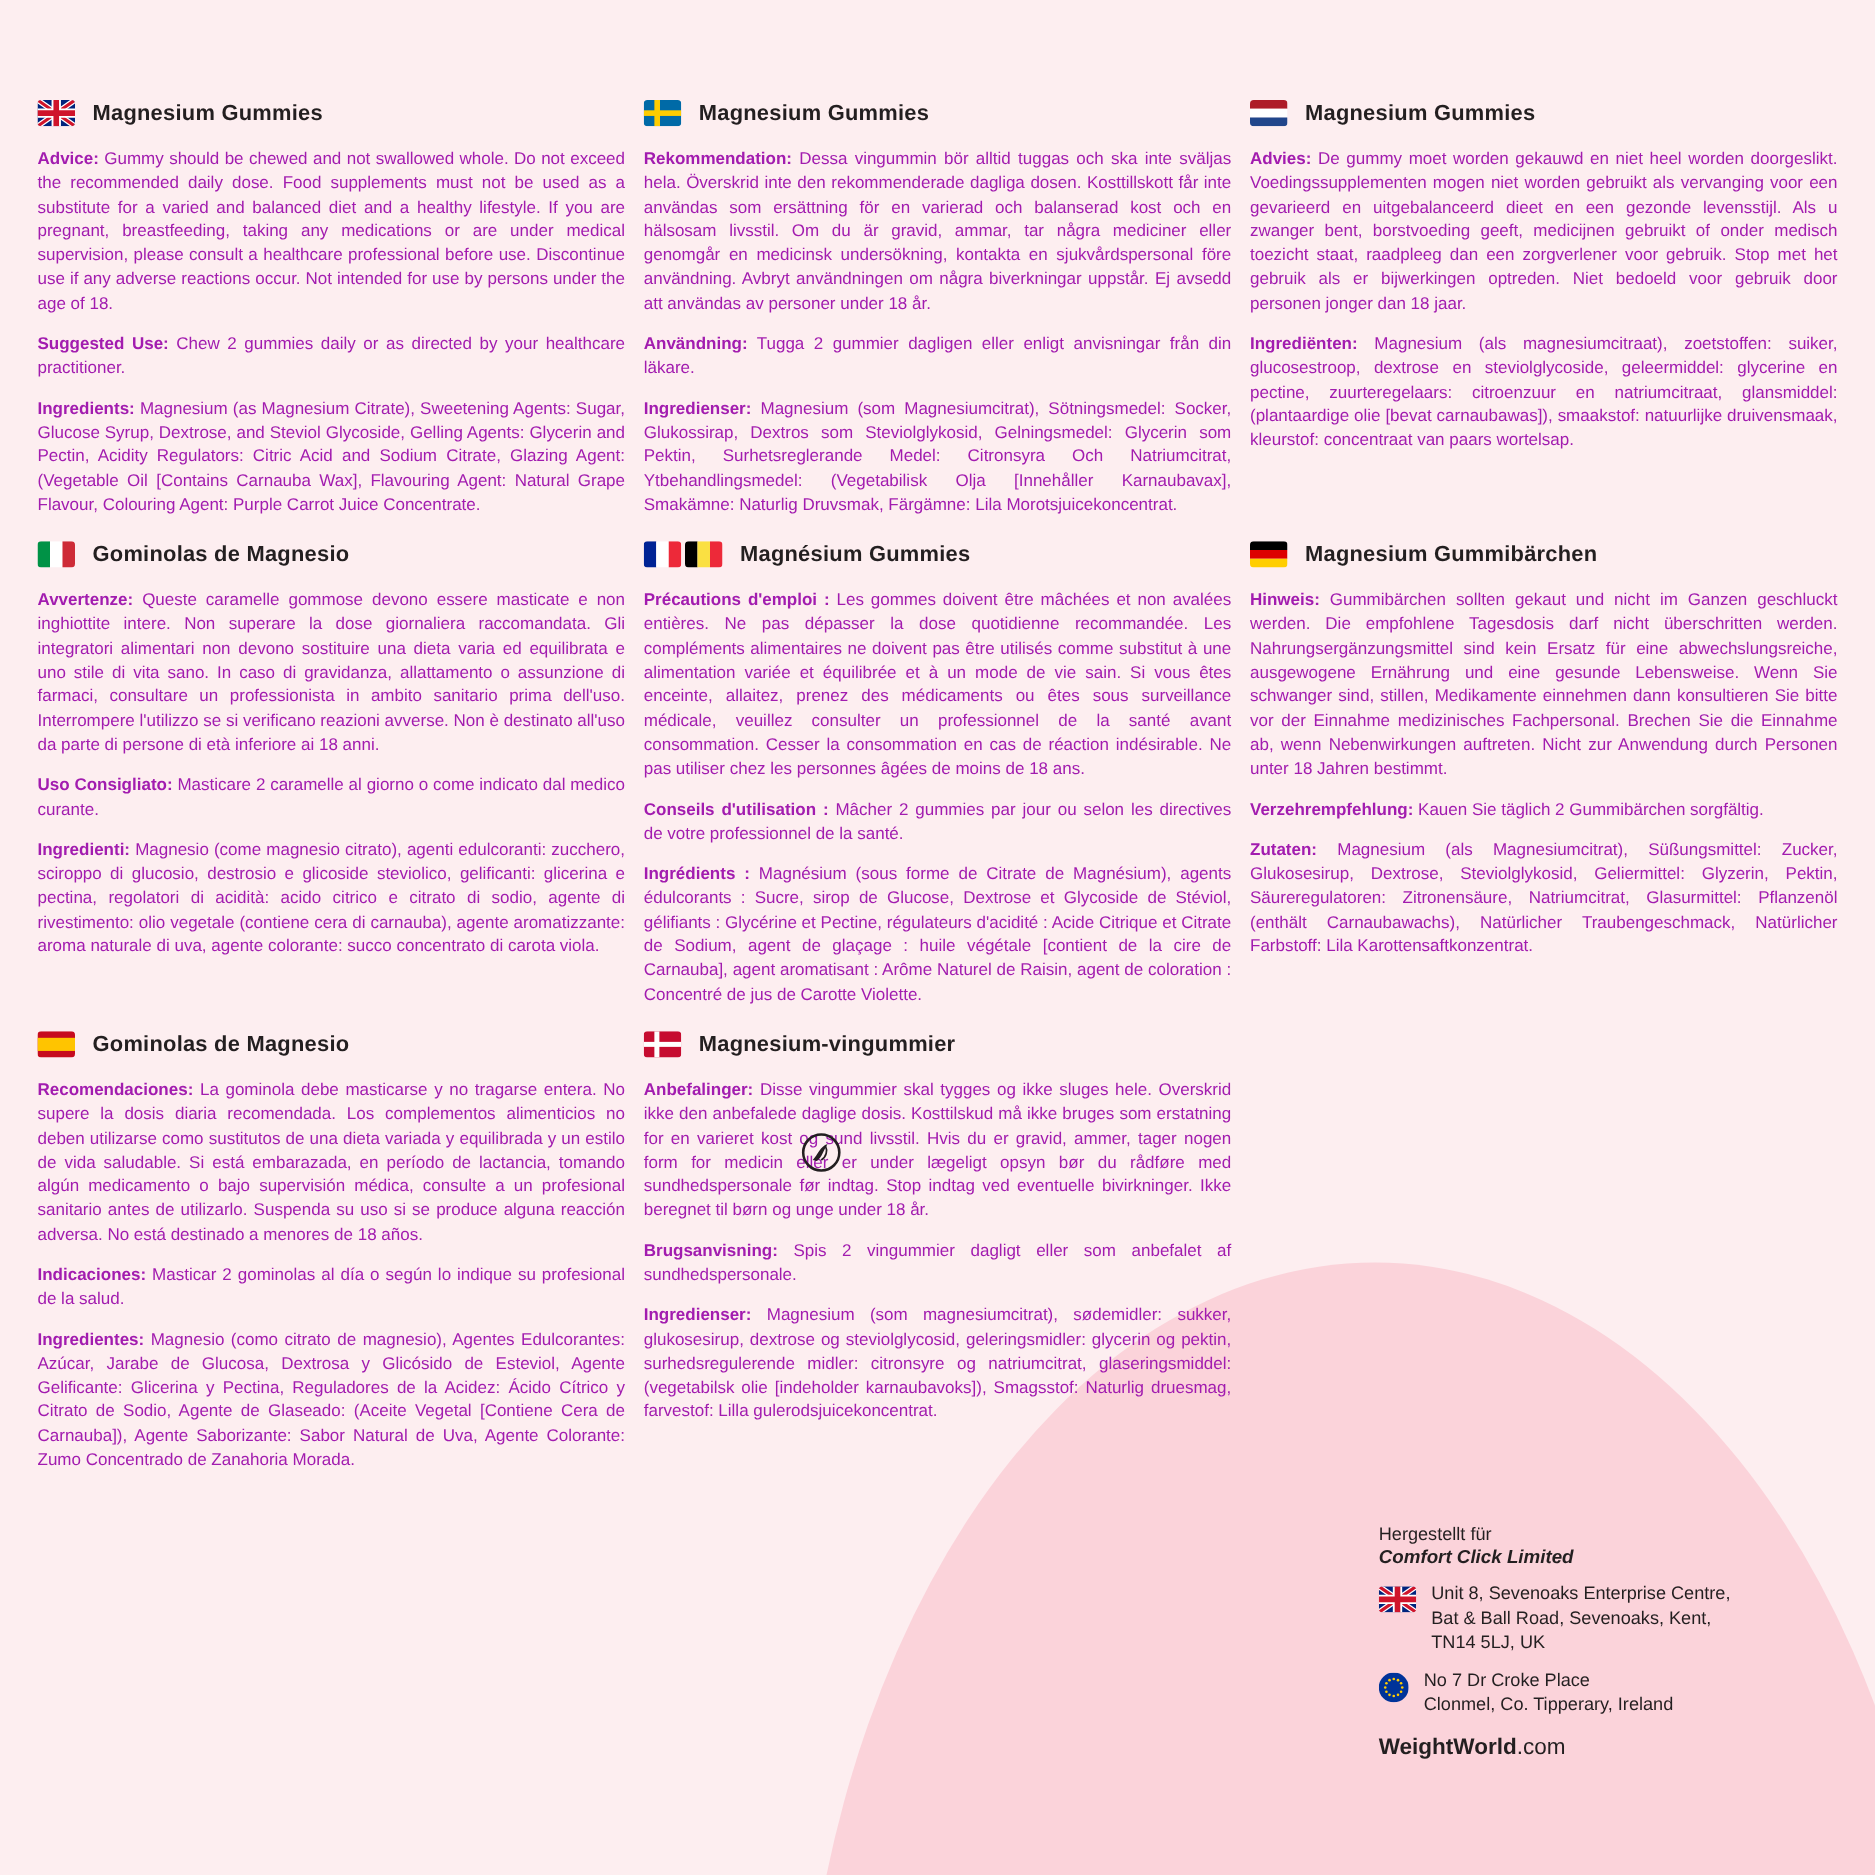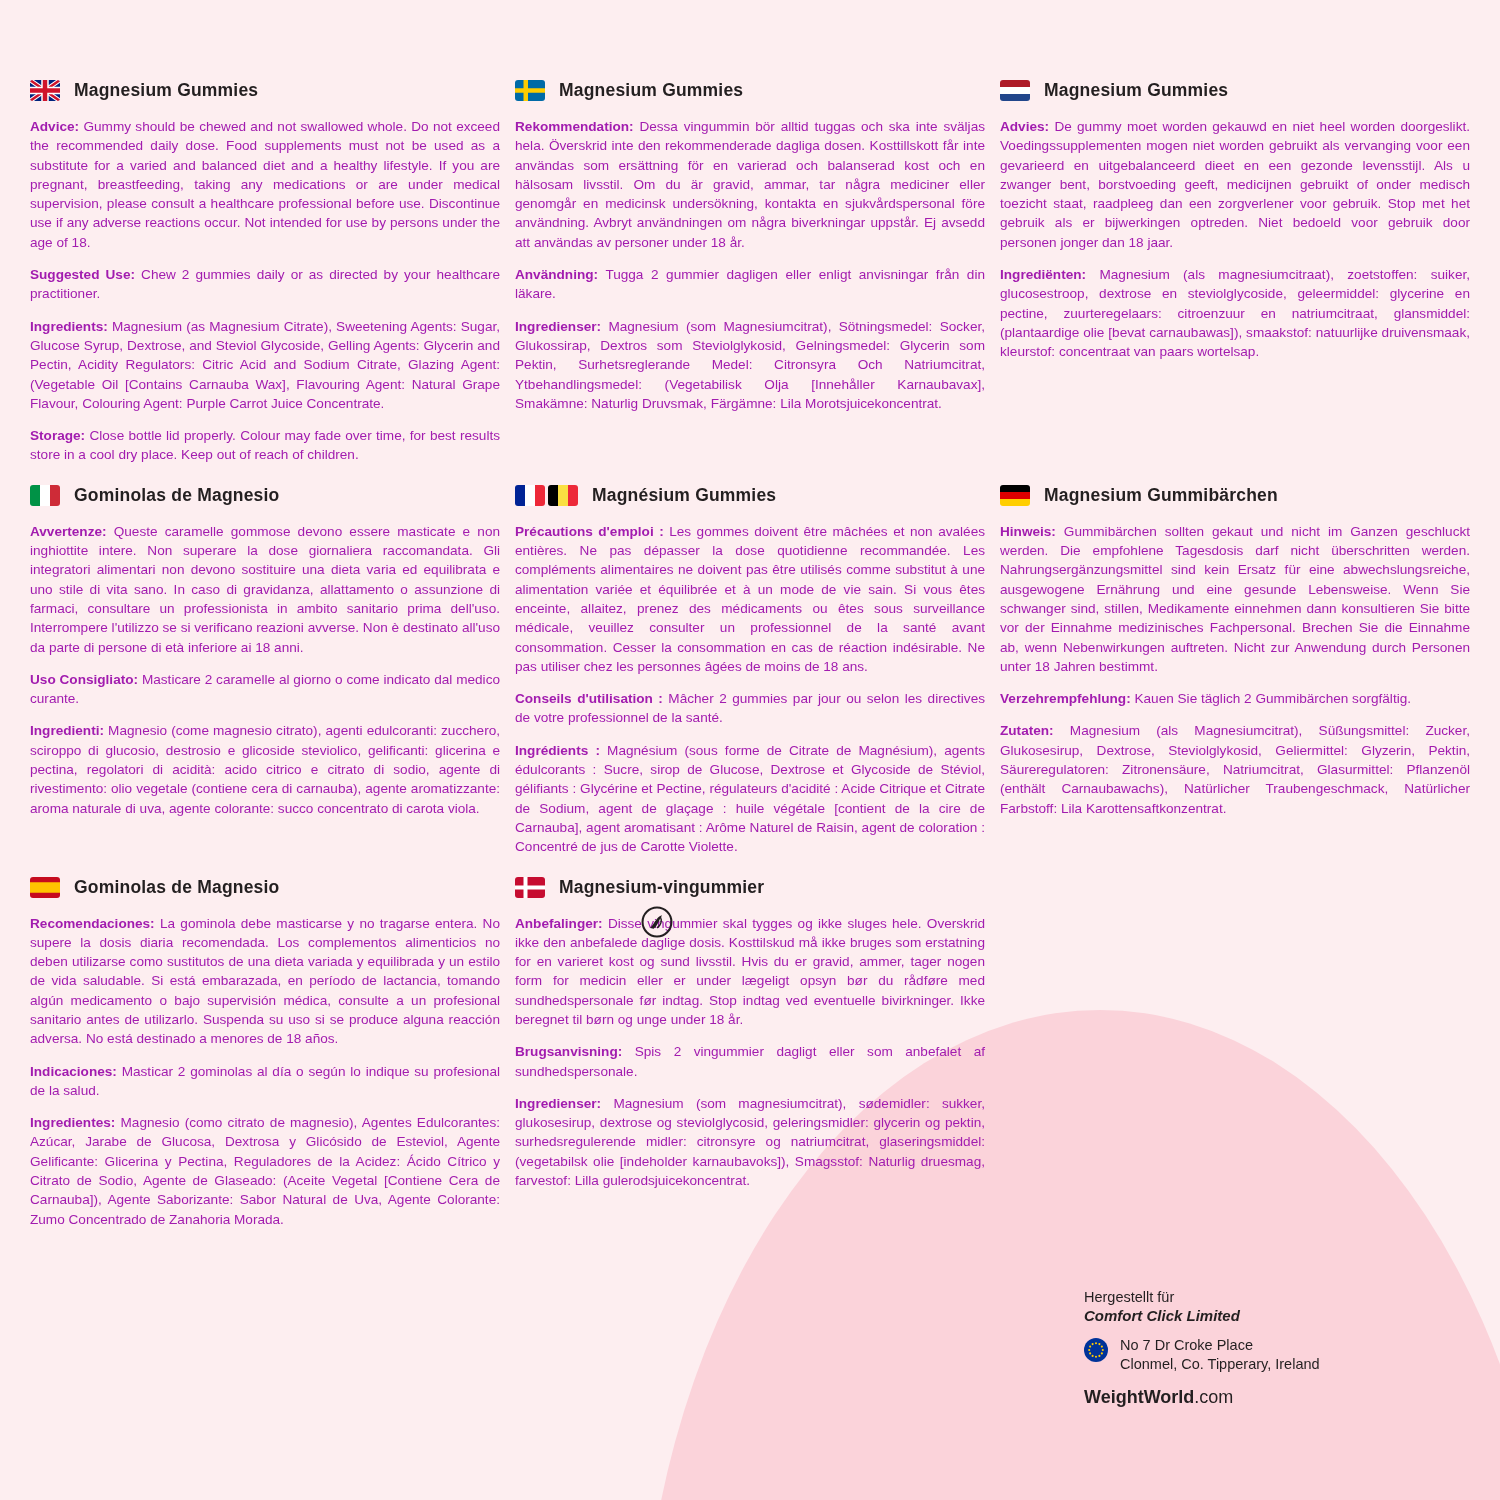--- a/index.html
+++ b/index.html
@@ -49,21 +49,21 @@
   .para {
     font-size: 13.6px; line-height: 1.42; margin: 0 0 13px 0;
     text-align: justify; color: #a21caf;
   }
   .para:last-child { margin-bottom: 0; }
   .lbl { font-weight: bold; }
 
   
   #footer {
     position: absolute;
-    right: 56px; bottom: 92px;
+    right: 37px; bottom: 92px;
     width: 360px;
     z-index: 2;
     color: #231f20;
   }
   #footer .made { font-size: 14.5px; line-height: 1.3; }
   #footer .company { font-weight: bold; font-size: 15px; font-style: italic; }
   .addr-row { display: flex; align-items: flex-start; gap: 12px; margin-top: 12px; }
   .addr-row .lines { font-size: 14.5px; line-height: 1.32; }
   .brand { margin-top: 13px; font-size: 18px; }
   .brand b { font-weight: bold; }
@@ -93,21 +93,20 @@
       <path d="M0,0 L60,42 M60,0 L0,42" stroke="#cf142b" stroke-width="5"></path>
       <path d="M30,0 V42 M0,21 H60" stroke="#fff" stroke-width="15"></path>
       <path d="M30,0 V42 M0,21 H60" stroke="#cf142b" stroke-width="9"></path>
             </svg>
           </div>
           <div class="panel-title">Magnesium Gummies</div>
         </div>
         <p class="para"><span class="lbl">Advice:</span><span> Gummy should be chewed and not swallowed whole. Do not exceed the recommended daily dose. Food supplements must not be used as a substitute for a varied and balanced diet and a healthy lifestyle. If you are pregnant, breastfeeding, taking any medications or are under medical supervision, please consult a healthcare professional before use. Discontinue use if any adverse reactions occur. Not intended for use by persons under the age of 18.</span></p>
         <p class="para"><span class="lbl">Suggested Use:</span><span> Chew 2 gummies daily or as directed by your healthcare practitioner.</span></p>
         <p class="para"><span class="lbl">Ingredients:</span><span> Magnesium (as Magnesium Citrate), Sweetening Agents: Sugar, Glucose Syrup, Dextrose, and Steviol Glycoside, Gelling Agents: Glycerin and Pectin, Acidity Regulators: Citric Acid and Sodium Citrate, Glazing Agent: (Vegetable Oil [Contains Carnauba Wax], Flavouring Agent: Natural Grape Flavour, Colouring Agent: Purple Carrot Juice Concentrate.</span></p>
-        <p class="para"><span class="lbl">Storage:</span><span> Close bottle lid properly. Colour may fade over time, for best results store in a cool dry place. Keep out of reach of children.</span></p>
       </div>
       <div class="panel">
         <div class="panel-head">
           <div class="flagbox">
             <svg class="flag" viewBox="0 0 60 42" preserveAspectRatio="none">
               <rect width="60" height="42" fill="#006aa7"></rect>
       <rect x="17" y="0" width="9" height="42" fill="#fecc00"></rect>
       <rect x="0" y="16.5" width="60" height="9" fill="#fecc00"></rect>
             </svg>
           </div>
@@ -216,20 +215,36 @@
 <svg class="logo-mark" viewBox="0 0 40 40" aria-hidden="true">
   <circle cx="20" cy="20" r="17" fill="none" stroke="#231f20" stroke-width="2.4"></circle>
   <path d="M12 27 C17 22, 19 14, 26 12 C22 18, 21 24, 16 28 Z" fill="#231f20"></path>
   <path d="M24 14 C26 18, 25 24, 20 27" fill="none" stroke="#231f20" stroke-width="1.6"></path>
 </svg>
 
 <div id="footer">
   <div class="made">Hergestellt für</div>
   <div class="company">Comfort Click Limited</div>
   <div id="addr-list">
+      <div class="addr-row">
+        <span class="rect-flag">
+          <svg class="flag" viewBox="0 0 60 42" preserveAspectRatio="none" style="width: 100%; height: 100%;">
+            <rect width="60" height="42" fill="#00247d"></rect>
+      <path d="M0,0 L60,42 M60,0 L0,42" stroke="#fff" stroke-width="9"></path>
+      <path d="M0,0 L60,42 M60,0 L0,42" stroke="#cf142b" stroke-width="5"></path>
+      <path d="M30,0 V42 M0,21 H60" stroke="#fff" stroke-width="15"></path>
+      <path d="M30,0 V42 M0,21 H60" stroke="#cf142b" stroke-width="9"></path>
+          </svg>
+        </span>
+        <div class="lines">
+          <div>Unit 8, Sevenoaks Enterprise Centre,</div>
+          <div>Bat &amp; Ball Road, Sevenoaks, Kent,</div>
+          <div>TN14 5LJ, UK</div>
+        </div>
+      </div>
       <div class="addr-row">
         <span class="circle-flag">
           <svg class="flag" viewBox="0 0 60 60" preserveAspectRatio="none" style="width: 100%; height: 100%;">
       <rect width="60" height="60" fill="#003399"></rect>
       <circle cx="30.0" cy="13.0" r="2.6" fill="#ffcc00"></circle>
             <circle cx="38.5" cy="15.3" r="2.6" fill="#ffcc00"></circle>
             <circle cx="44.7" cy="21.5" r="2.6" fill="#ffcc00"></circle>
             <circle cx="47.0" cy="30.0" r="2.6" fill="#ffcc00"></circle>
             <circle cx="44.7" cy="38.5" r="2.6" fill="#ffcc00"></circle>
             <circle cx="38.5" cy="44.7" r="2.6" fill="#ffcc00"></circle>

